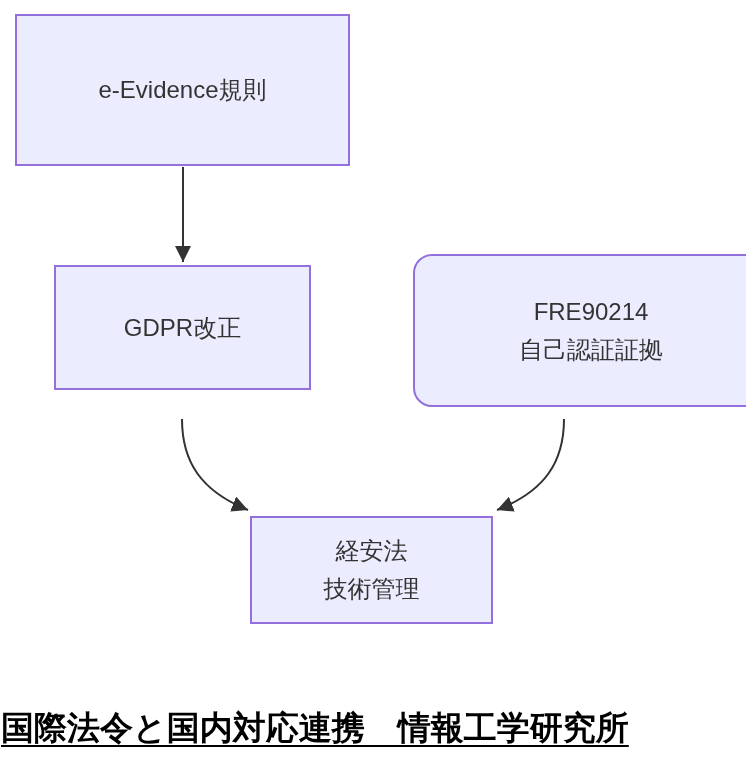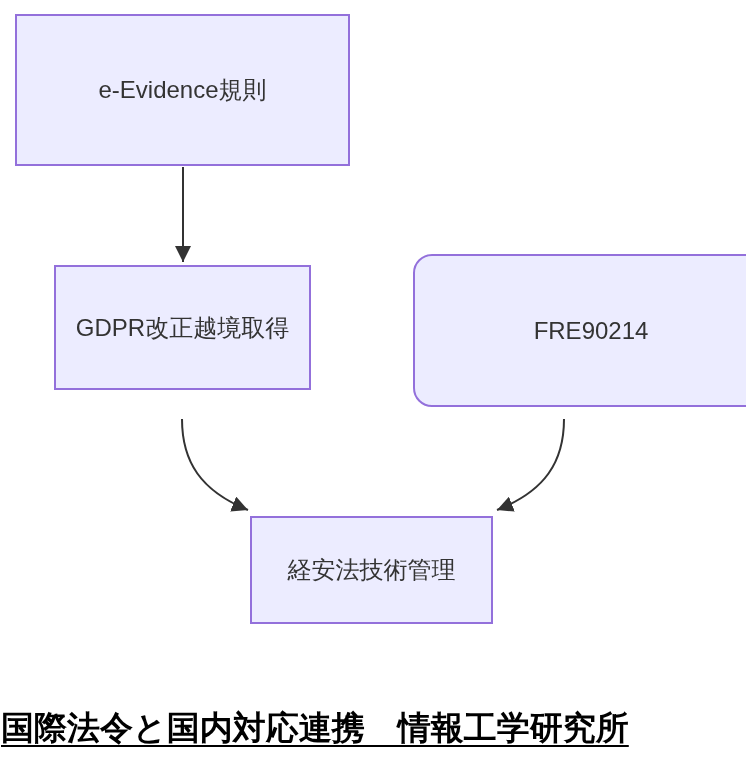--- a/index.html
+++ b/index.html
@@ -22,21 +22,21 @@
     width: 746px;
     height: 764px;
     pointer-events: none;
   }
   .node {
     position: absolute;
     box-sizing: border-box;
     background: #ECECFF;
     border: 2px solid #9370DB;
     display: flex;
-    flex-direction: row;
+    flex-direction: column;
     align-items: center;
     justify-content: center;
     text-align: center;
     color: #333333;
     font-size: 24px;
     line-height: 38px;
   }
   .node-evidence { left: 15px;  top: 14px;  width: 335px; height: 152px; }
   .node-gdpr     { left: 54px;  top: 265px; width: 257px; height: 125px; }
   .node-fre      { left: 413px; top: 254px; width: 356px; height: 153px; border-radius: 19px; }
@@ -73,25 +73,25 @@
     <path d="M182,419 C182,462 201,491 248,510" fill="none" stroke="#333333" stroke-width="2" marker-end="url(#arrowhead)"></path>
     <path d="M564,419 C564,462 545,491 497,510" fill="none" stroke="#333333" stroke-width="2" marker-end="url(#arrowhead)"></path>
   </svg>
 
   <div class="node node-evidence">
     <span class="node-line">e-Evidence規則</span>
   </div>
 
   <div class="node node-gdpr">
     <span class="node-line">GDPR改正</span>
-    <span class="node-line">越境取得</span>
   </div>
 
   <div class="node node-fre">
     <span class="node-line">FRE90214</span>
+    <span class="node-line">自己認証証拠</span>
   </div>
 
   <div class="node node-keian">
     <span class="node-line">経安法</span>
     <span class="node-line">技術管理</span>
   </div>
 
   <div class="footer-title">国際法令と国内対応連携　情報工学研究所</div>
 
 </div>

